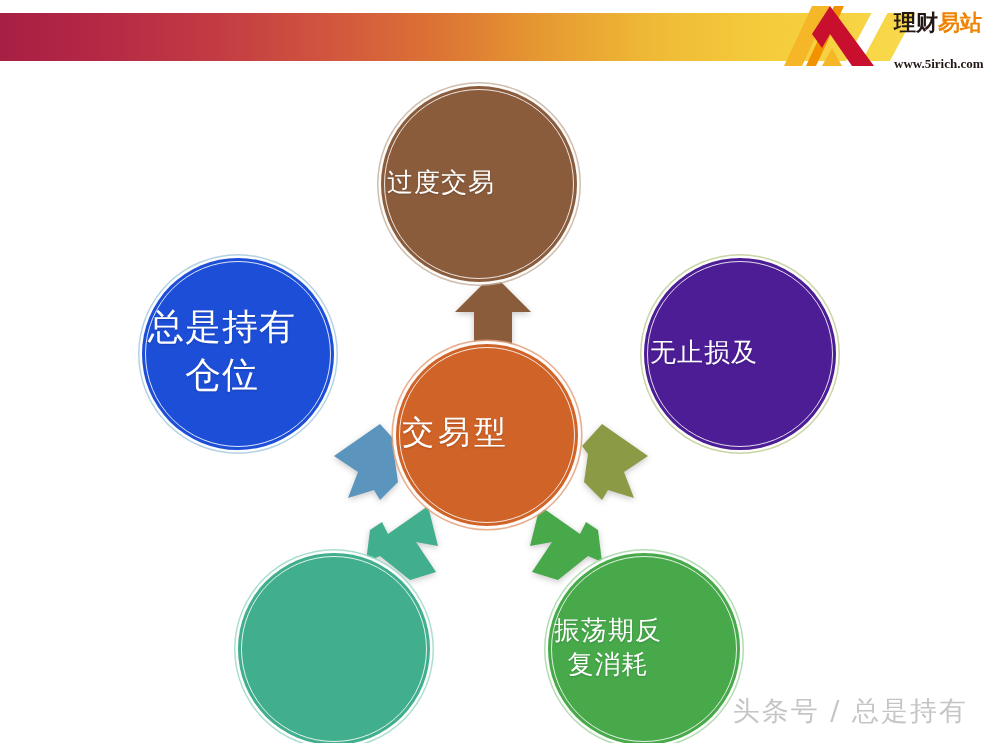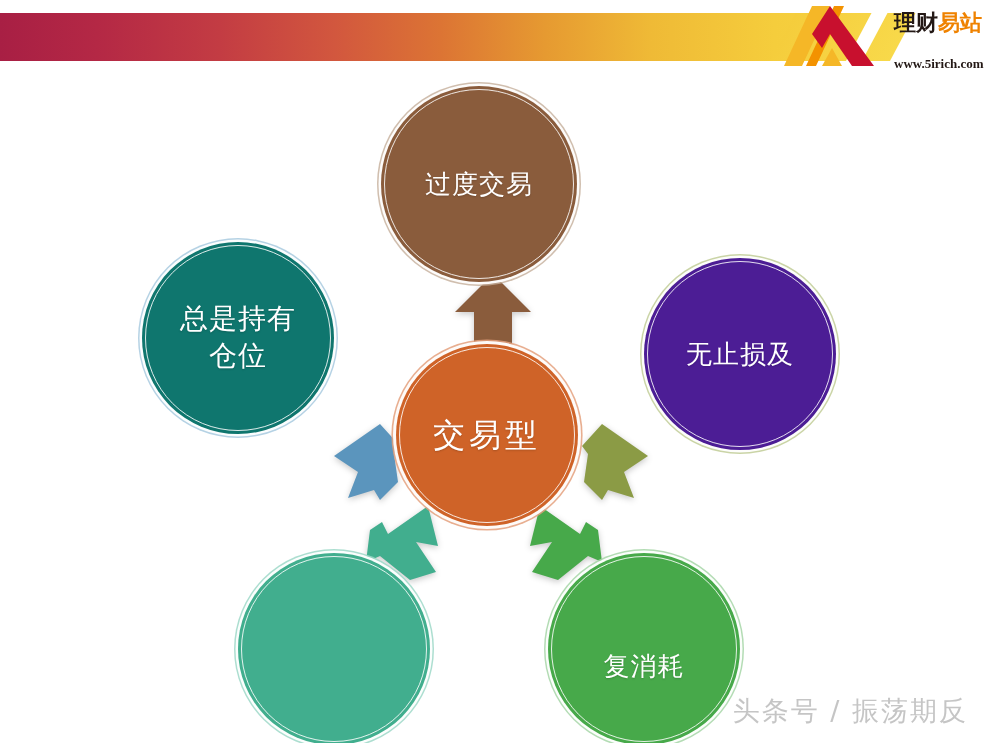--- a/index.html
+++ b/index.html
@@ -112,24 +112,23 @@
     width: 986px;
     height: 671px;
   }
 
   .node {
     position: absolute;
     border-radius: 50%;
     box-sizing: border-box;
     display: flex;
     align-items: center;
-    justify-content: center;
     text-align: center;
     color: #ffffff;
-    font-family: Liberation Sans, sans-serif;
+    font-family: Liberation Mono, monospace;
     letter-spacing: 1px;
     text-shadow: 0 1px 2px rgba(0,0,0,0.18);
   }
   .node .ring {
     position: absolute;
     left: 3px; top: 3px; right: 3px; bottom: 3px;
     border-radius: 50%;
     border: 1.6px solid rgba(255,255,255,0.85);
     pointer-events: none;
   }
@@ -159,25 +158,25 @@
     top: 14px;
     width: 196px;
     height: 196px;
     background: #8a5c3c;
     font-size: 26px;
     box-shadow: 0 0 0 2.5px rgba(255,255,255,0.95),
                 0 0 0 4px rgba(196,174,154,0.8);
   }
   #node-left {
     left: 142px;
-    top: 170px;
+    top: 186px;
     width: 192px;
     height: 192px;
-    background: #0f766e;
-    font-size: 28px;
+    background: #1d4ed8;
+    font-size: 36px;
     box-shadow: 0 0 0 2.5px rgba(255,255,255,0.95),
                 0 0 0 4px rgba(168,202,223,0.85);
   }
   #node-right {
     left: 644px;
     top: 186px;
     width: 192px;
     height: 192px;
     background: #4c1d95;
     font-size: 26px;
@@ -305,25 +304,25 @@
     </div>
   </div>
 
   <div class="node" id="node-bottom-left">
     <div class="ring"></div>
   </div>
 
   <div class="node" id="node-bottom-right">
     <div class="ring"></div>
     <div class="label">
-      <br>
+      <span>振荡期反</span><br>
       <span>复消耗</span>
     </div>
   </div>
 
   <div class="node" id="node-center">
     <div class="ring"></div>
     <div class="label">交易型</div>
   </div>
 
 </div>
 
-<div id="watermark">头条号 / 振荡期反</div>
+<div id="watermark">头条号 / 总是持有</div>
 
 </body></html>

